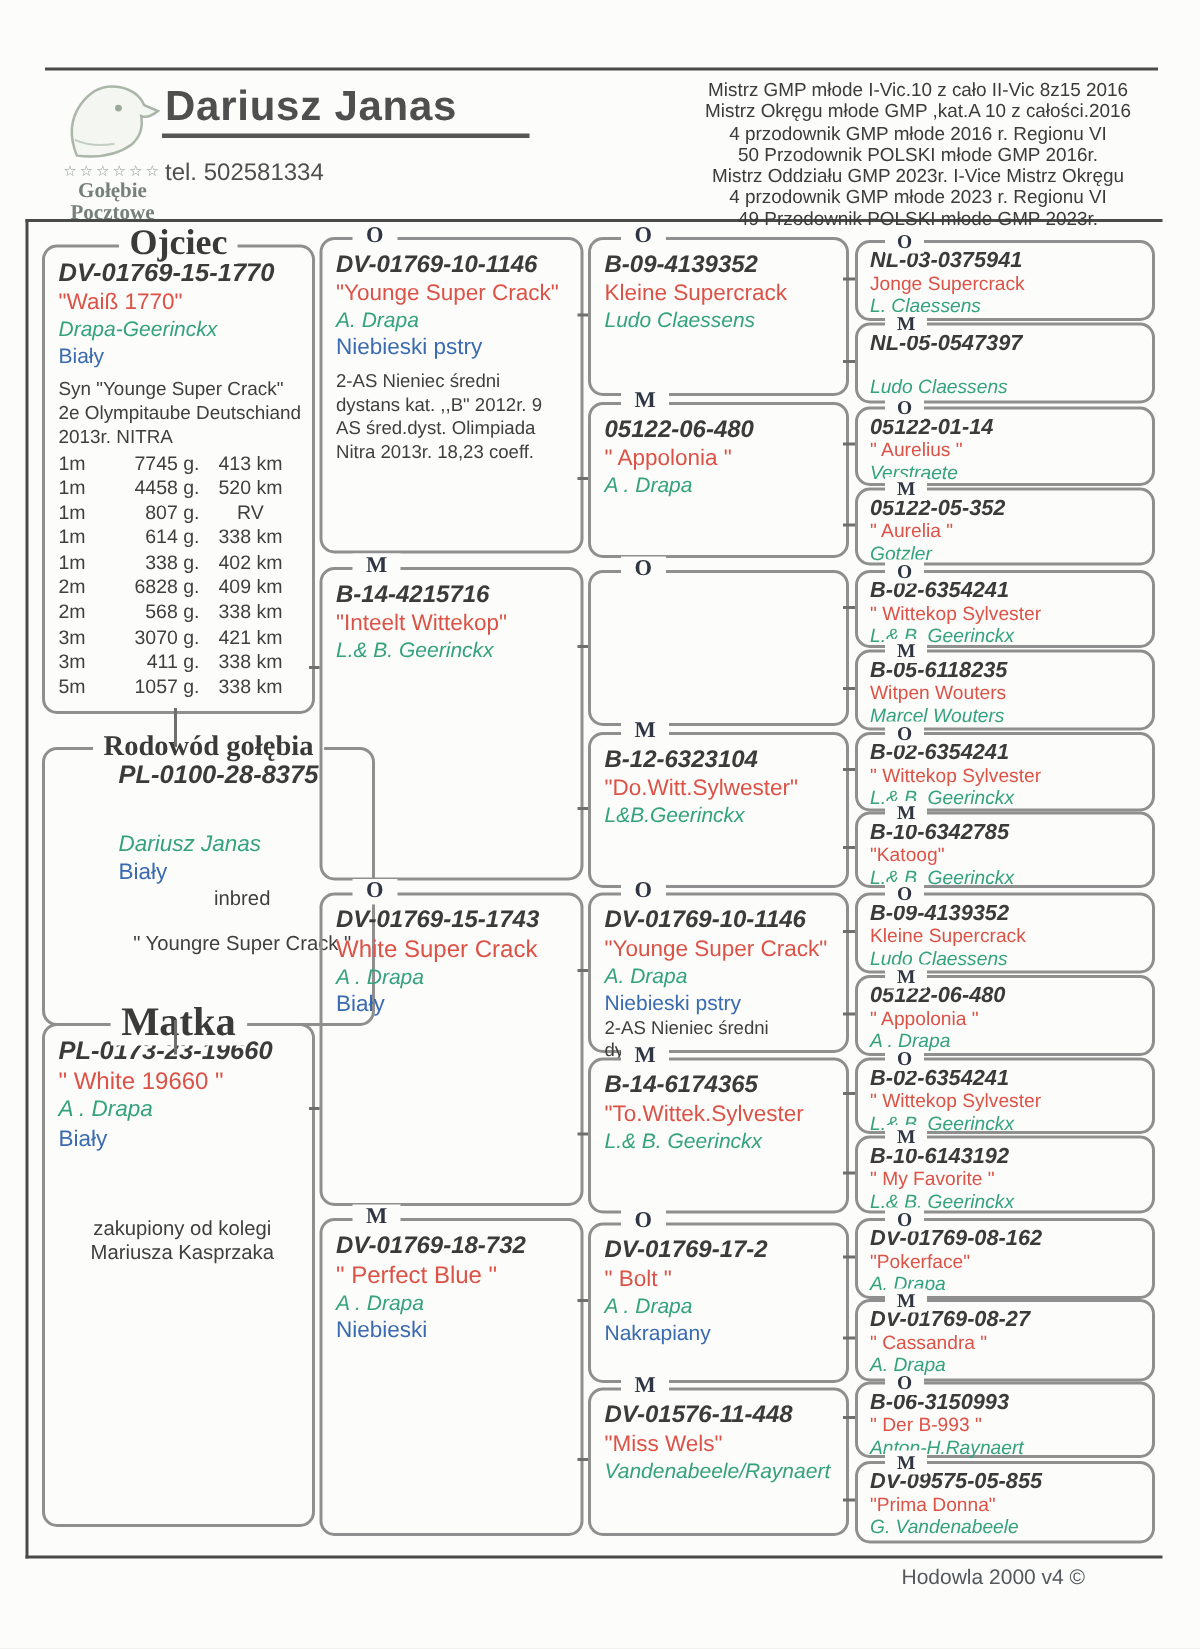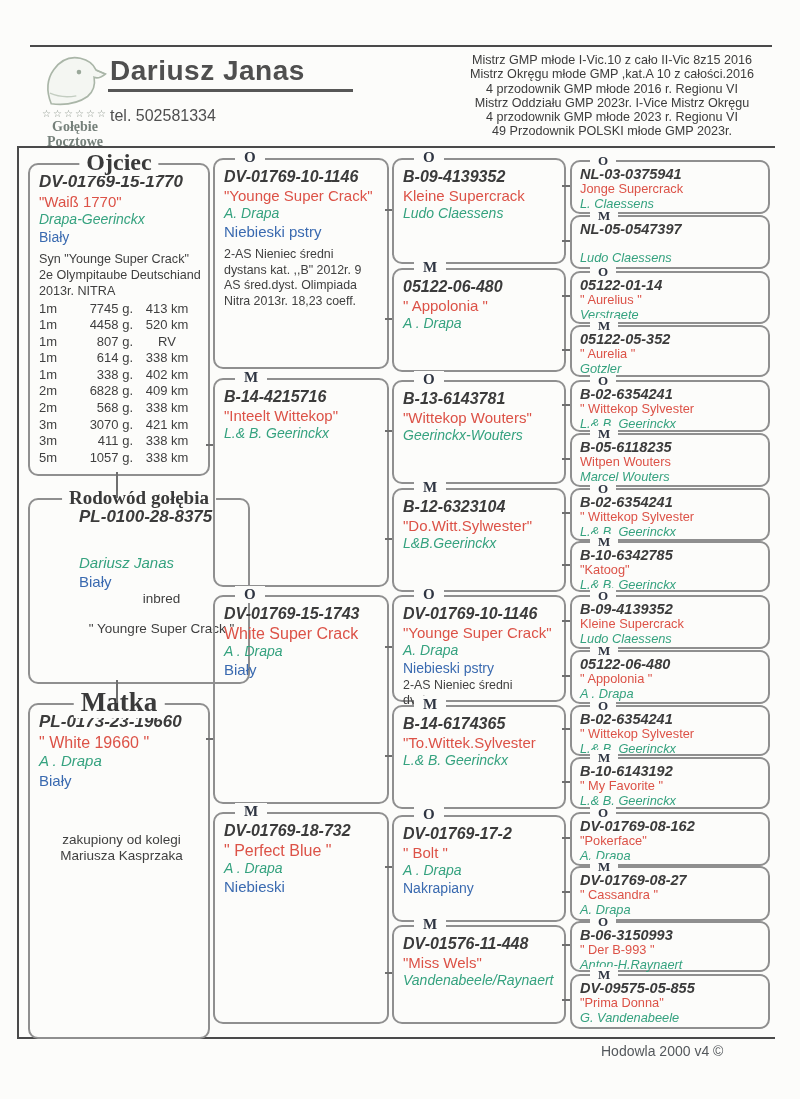--- a/index.html
+++ b/index.html
@@ -82,20 +82,21 @@
     <div class="stars">☆☆☆☆☆☆</div>
     <div class="cap">Gołębie</div>
     <div class="cap">Pocztowe</div>
   </div>
   <div class="owner-name">Dariusz Janas</div>
   <div class="phone">tel. 502581334</div>
   <div class="achv">
     <div>Mistrz GMP młode  I-Vic.10 z cało II-Vic 8z15 2016</div>
     <div>Mistrz Okręgu młode GMP ,kat.A 10 z całości.2016</div>
     <div>4 przodownik GMP młode 2016 r. Regionu VI</div>
+    <div>50 Przodownik POLSKI młode GMP 2016r.</div>
     <div>Mistrz Oddziału GMP 2023r.  I-Vice Mistrz Okręgu</div>
     <div>4 przodownik GMP młode 2023 r.  Regionu VI</div>
     <div>49 Przodownik POLSKI młode  GMP 2023r.</div>
   </div>
 
   <div class="box" style="left:28px;top:163px;width:178px;height:309px;">
     <span class="legend legend-lg">Ojciec</span>
     <div class="bx">
       <div class="ring" style="font-size:17px;">DV-01769-15-1770</div>
       <div class="name">"Waiß 1770"</div>
@@ -145,21 +146,21 @@
     <span class="legend legend-md">Rodowód gołębia</span>
     <div class="bx">
       <div class="ring" style="font-size:17px;">PL-0100-28-8375</div>
       <div class="breeder" style="margin-top:26px;font-size:15px;">Dariusz Janas</div>
       <div class="pcolor" style="font-size:15px;">Biały</div>
       <div class="cnote" style="">inbred</div>
       <div class="cnote" style="margin-top:13px;">" Youngre  Super  Crack "</div>
     </div>
   </div>
 
-  <div class="box" style="left:28px;top:703px;width:178px;height:332px;">
+  <div class="box" style="left:28px;top:682px;width:178px;height:332px;">
     <span class="legend legend-xl">Matka</span>
     <div class="bx">
       <div class="ring" style="font-size:17px;">PL-0173-23-19660</div>
       <div class="name" style="font-size:16px;">" White 19660 "</div>
       <div class="breeder" style="font-size:15px;">A . Drapa</div>
       <div class="pcolor" style="font-size:15px;">Biały</div>
       <div class="cnote" style="margin-top:42px;">zakupiony od kolegi</div>
       <div class="cnote">Mariusza    Kasprzaka</div>
     </div>
   </div>
@@ -212,25 +213,20 @@
   <div class="box" style="left:392px;top:268px;width:170px;height:100px;">
     <span class="marker">M</span>
     <div class="bx">
       <div class="ring">05122-06-480</div>
       <div class="name">" Appolonia "</div>
       <div class="breeder">A . Drapa</div>
     </div>
   </div>
   <div class="box" style="left:392px;top:380px;width:170px;height:100px;">
     <span class="marker">O</span>
-    <div class="bx">
-      <div class="ring">B-13-6143781</div>
-      <div class="name">"Wittekop Wouters"</div>
-      <div class="breeder">Geerinckx-Wouters</div>
-    </div>
   </div>
   <div class="box" style="left:392px;top:488px;width:170px;height:100px;">
     <span class="marker">M</span>
     <div class="bx">
       <div class="ring">B-12-6323104</div>
       <div class="name">"Do.Witt.Sylwester"</div>
       <div class="breeder">L&amp;B.Geerinckx</div>
     </div>
   </div>
   <div class="box" style="left:392px;top:595px;width:170px;height:103px;">

